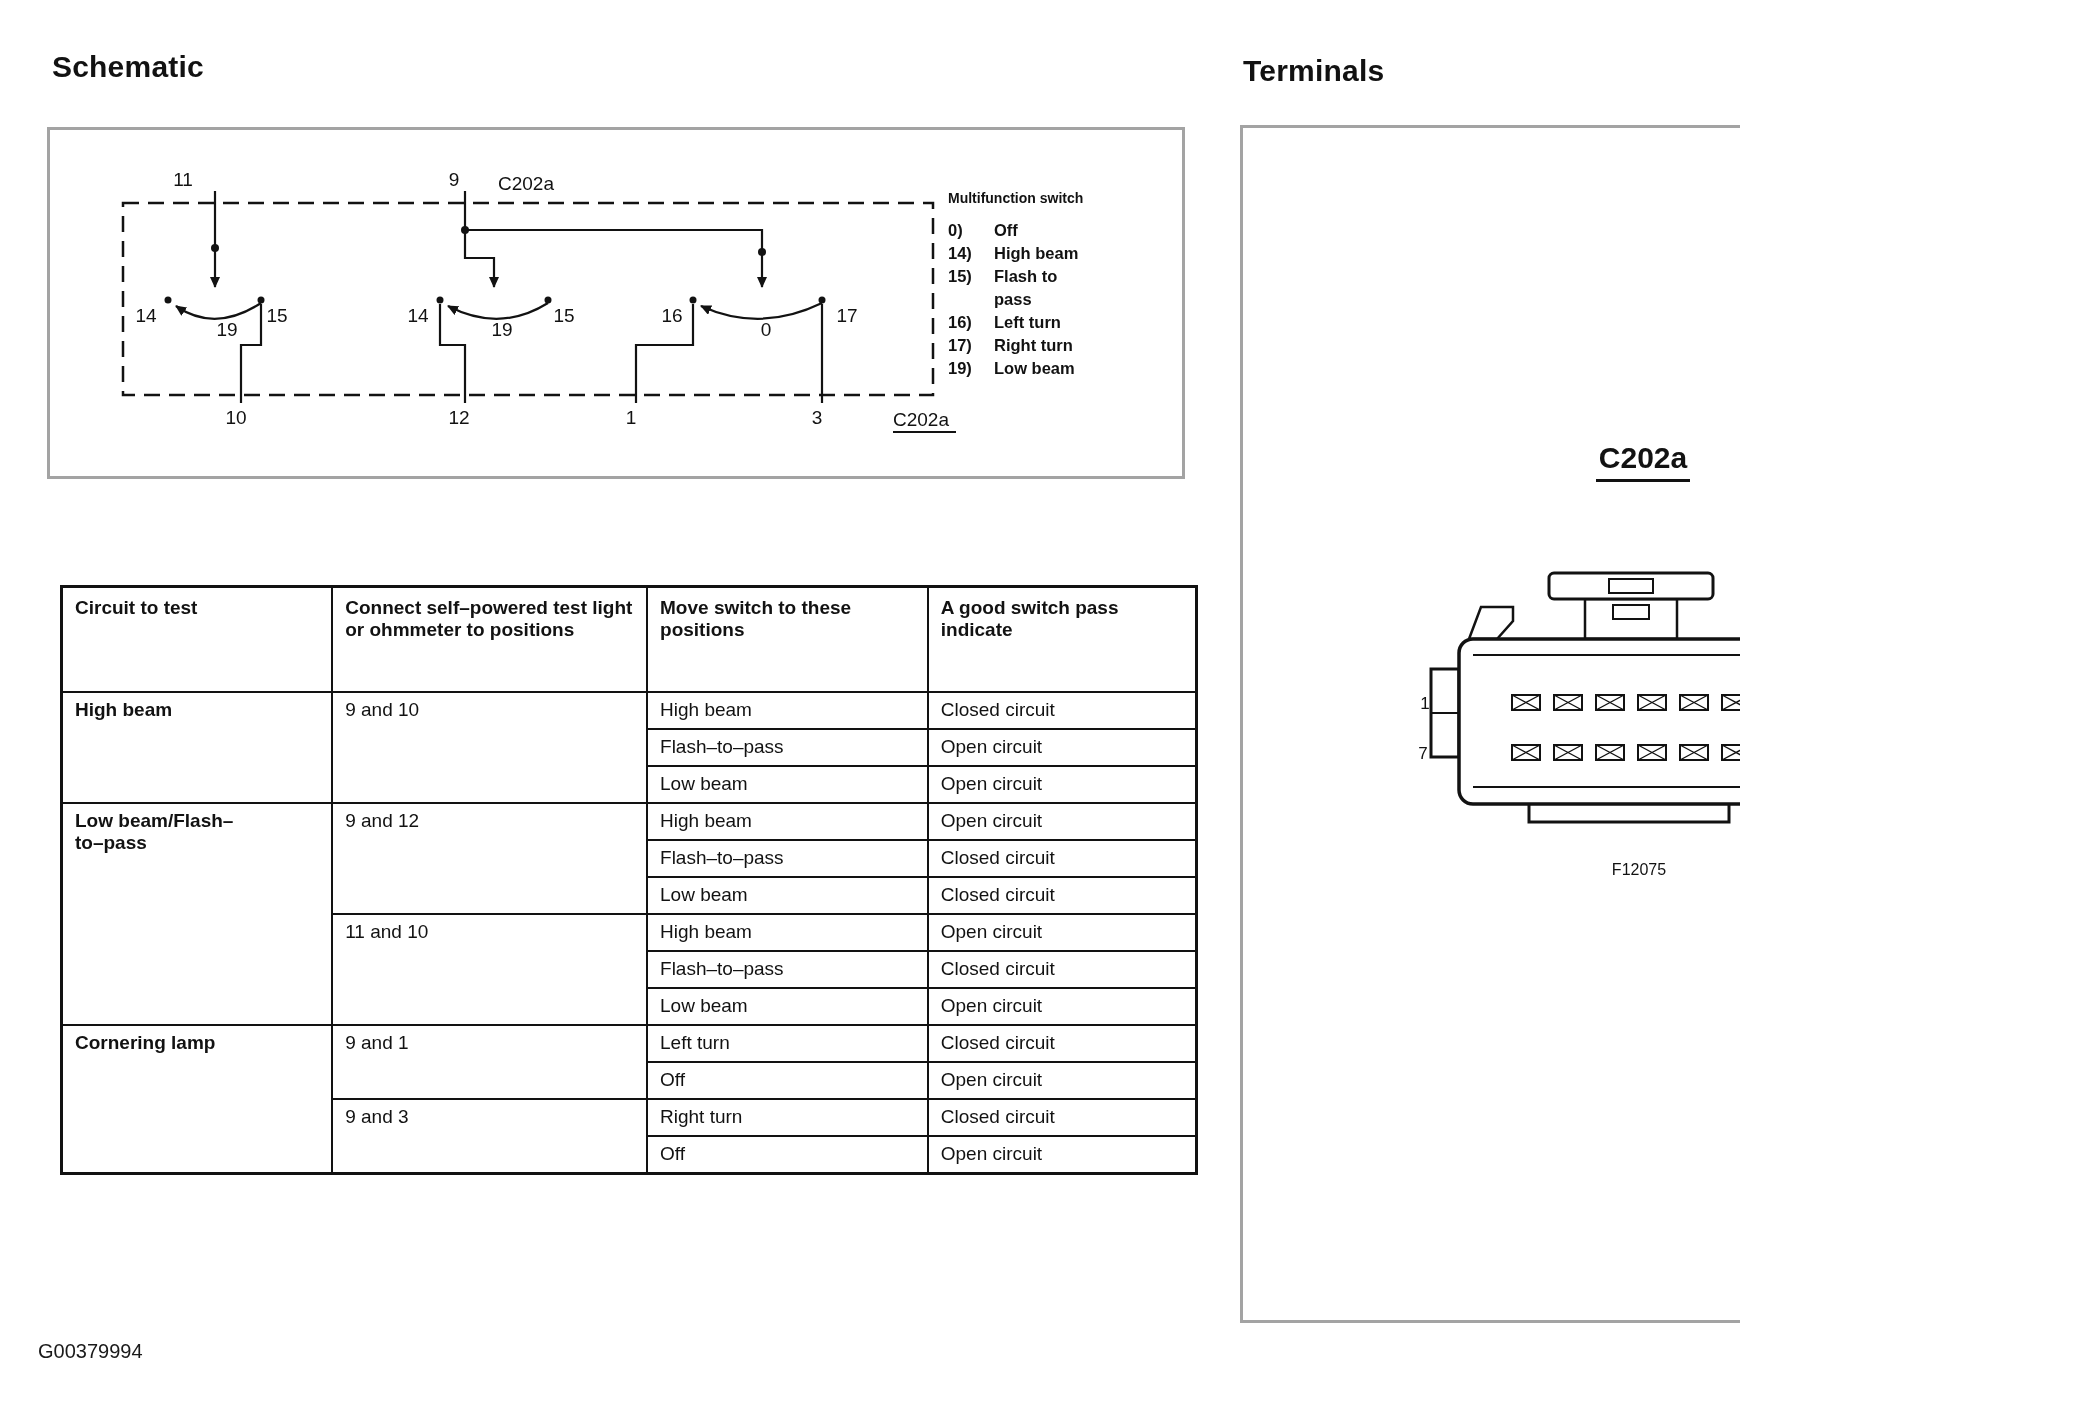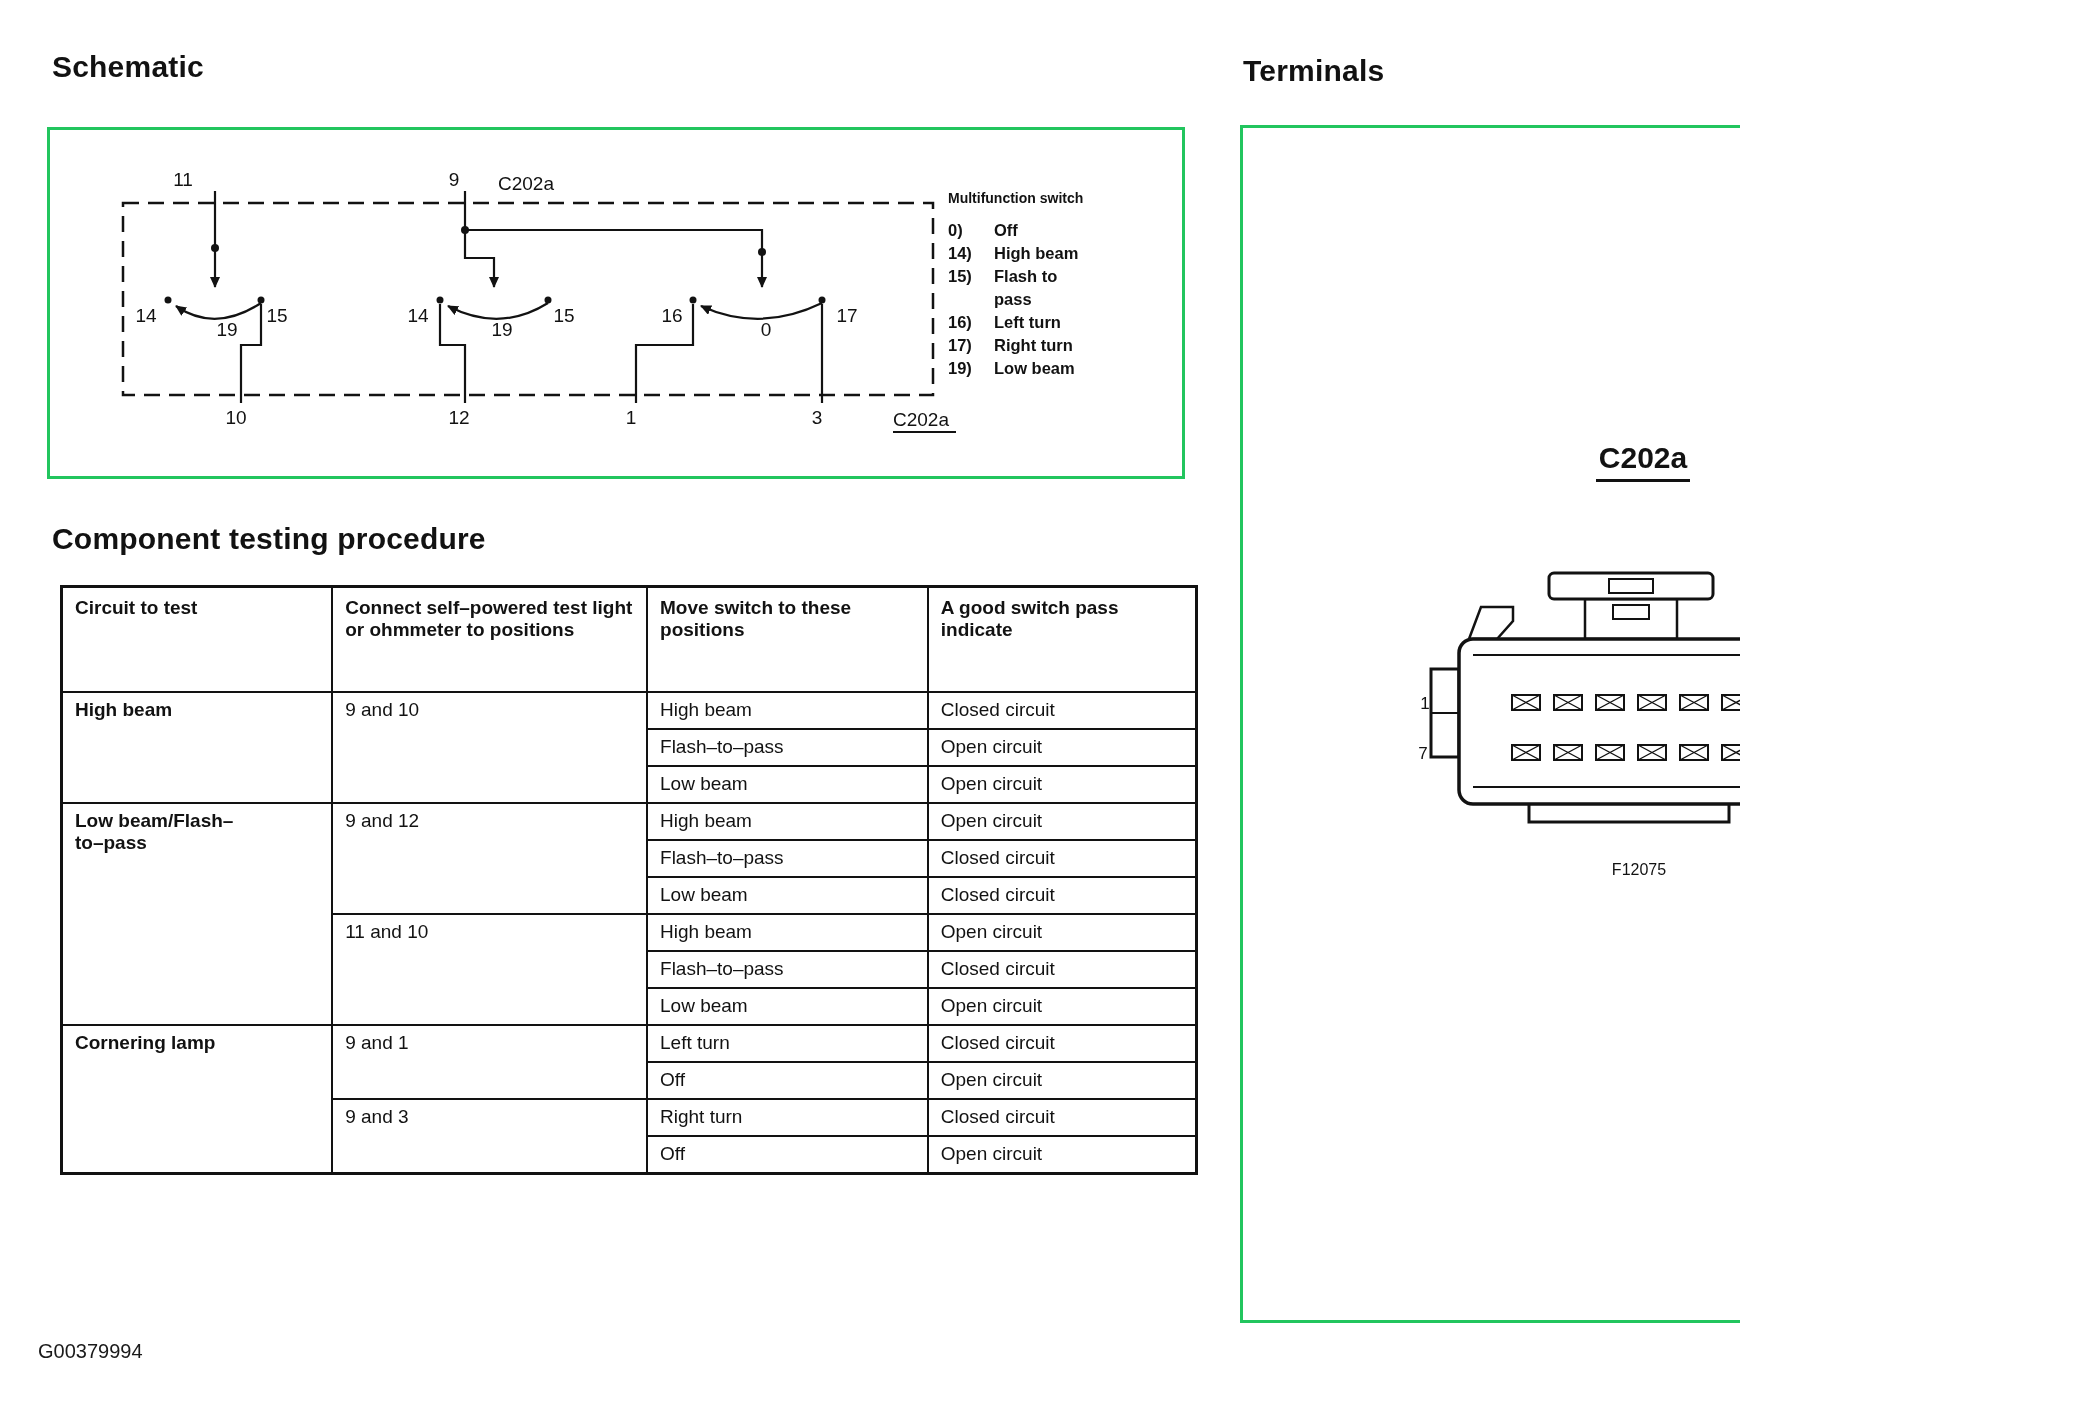--- a/index.html
+++ b/index.html
@@ -2,21 +2,21 @@
 <html><head>
 <meta charset="utf-8">
 <style>
   html,body{margin:0;padding:0;background:#fff;}
   .page{position:relative;width:1740px;height:1428px;background:#fff;
         font-family:"Liberation Sans",sans-serif;color:#121212;overflow:hidden;}
   .h1{position:absolute;font-size:30px;font-weight:bold;letter-spacing:.2px;}
   #schematic-title{left:52px;top:50px;}
   #testing-title{left:52px;top:522px;}
   #terminals-title{left:1243px;top:54px;}
-  .panel{position:absolute;border:3px solid #22c55e;background:#fff;}
+  .panel{position:absolute;border:3px solid #a3a3a3;background:#fff;}
   #schematic-box{left:47px;top:127px;width:1132px;height:346px;}
   #terminals-box{left:1240px;top:125px;width:800px;height:1192px;}
   #schematic-svg{position:absolute;left:0;top:0;}
   #schematic-svg text{font-size:19px;fill:#121212;font-family:"Liberation Sans",sans-serif;}
   .legend{position:absolute;left:898px;top:60px;width:226px;}
   .legend-title{font-size:14px;font-weight:bold;line-height:1.18;width:150px;}
   .legend-items{margin-top:12px;}
   .legend-row{display:flex;font-size:16.5px;font-weight:bold;line-height:1.4;}
   .legend-num{width:46px;flex:0 0 46px;}
   .legend-lbl{width:92px;}
@@ -129,21 +129,20 @@
           <span class="legend-lbl">Right turn</span>
         </div>
         <div class="legend-row">
           <span class="legend-num">19)</span>
           <span class="legend-lbl">Low beam</span>
         </div>
       </div>
     </div>
   </div>
 
-  <div class="h1" id="testing-title">Component testing procedure</div>
 
   <table id="testing-table">
     <colgroup>
       <col style="width:270px">
         <col style="width:314px">
         <col style="width:280px">
         <col style="width:268px">
     </colgroup>
     <thead>
       <tr>

